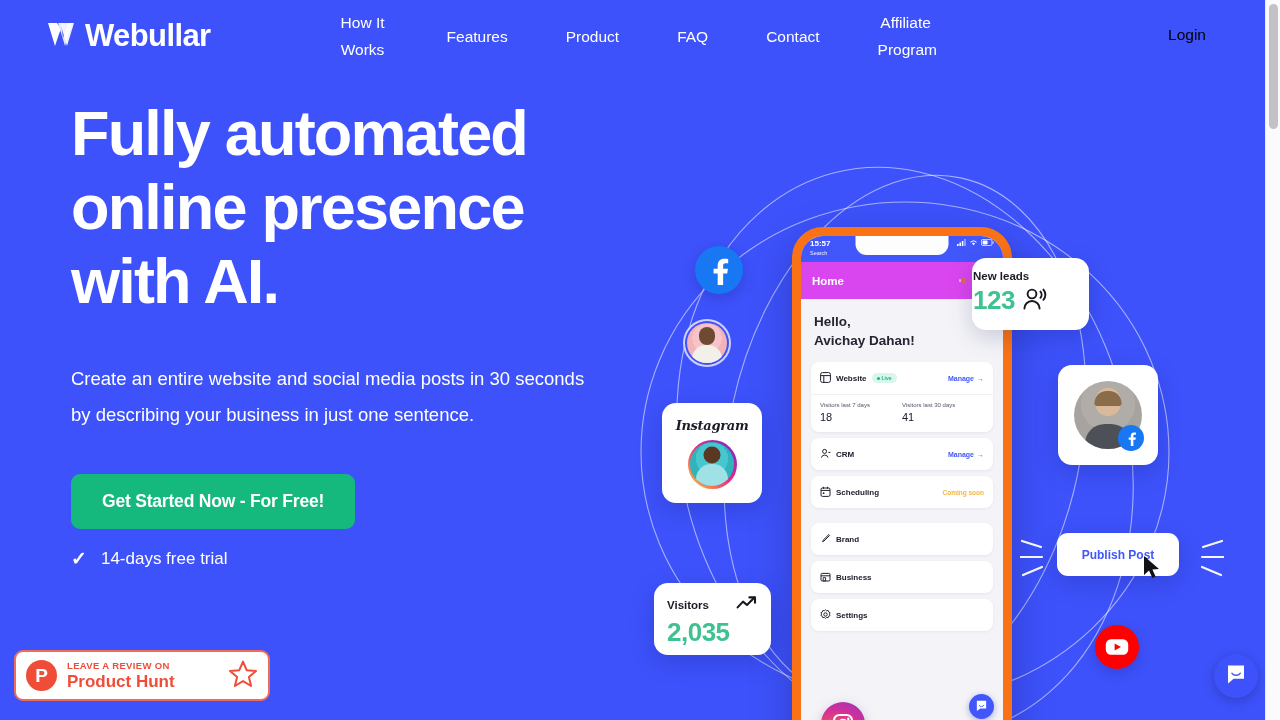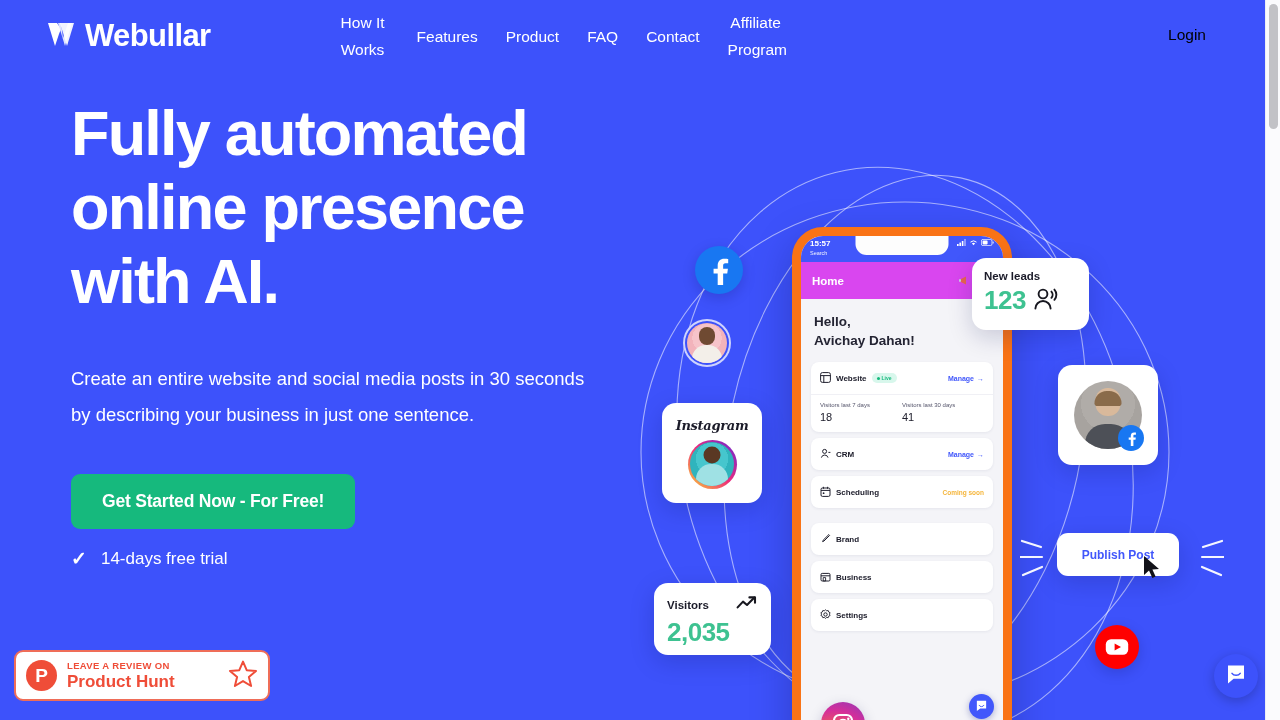--- a/index.html
+++ b/index.html
@@ -23,21 +23,21 @@
   
   #header {
     position: absolute; top: 0; left: 0; width: 1265px; height: 72px;
     display: flex; align-items: center; z-index: 60;
   }
   #logo { margin-left: 47px; display: flex; align-items: center; gap: 5px; }
   #logo .wmark { display: block; }
   #logo .wtext {
     font-size: 31px; font-weight: 700; color: #ffffff; letter-spacing: -0.6px;
   }
-  #nav { margin-left: 112px; display: flex; align-items: center; }
+  #nav { margin-left: 112px; display: flex; align-items: center; gap: 30px; }
   .nav-item {
     color: #ffffff; font-size: 15.5px; font-weight: 500;
     padding: 0 14px; line-height: 27px; text-align: center;
     max-width: 80px; cursor: pointer;
   }
   #login-item {
     position: absolute; right: 59px; top: 26px;
     color: #000000; font-size: 15.5px; font-weight: 500; cursor: pointer;
   }
 
@@ -161,21 +161,21 @@
     width: 25px; height: 25px; border-radius: 50%; background: #4157fb;
     display: flex; align-items: center; justify-content: center;
     box-shadow: 0 2px 7px rgba(30,40,140,.35);
   }
 
   
   .float-card {
     position: absolute; background: #fff; border-radius: 14px;
     box-shadow: 0 7px 25px rgba(12,18,80,.19); z-index: 40;
   }
-  #card-leads { left: 352px; top: 218px; width: 117px; height: 72px; padding: 12px 12px; }
+  #card-leads { left: 352px; top: 218px; width: 117px; height: 72px; padding: 12px 1px; }
   #leads-title { font-size: 11.5px; font-weight: 600; color: #1b1b29; }
   #leads-row { display: flex; align-items: center; gap: 7px; margin-top: 3px; }
   #leads-value { font-size: 26px; font-weight: 700; color: #3ec291; letter-spacing: -0.5px; }
 
   #card-visitors { left: 34px; top: 543px; width: 117px; height: 72px; padding: 12px 13px; }
   #visitors-head { display: flex; align-items: center; justify-content: space-between; }
   #visitors-title { font-size: 11.5px; font-weight: 600; color: #1b1b29; }
   #visitors-value { font-size: 26px; font-weight: 700; color: #3ec291; letter-spacing: -0.5px; margin-top: 2px; }
 
   #card-instagram {

